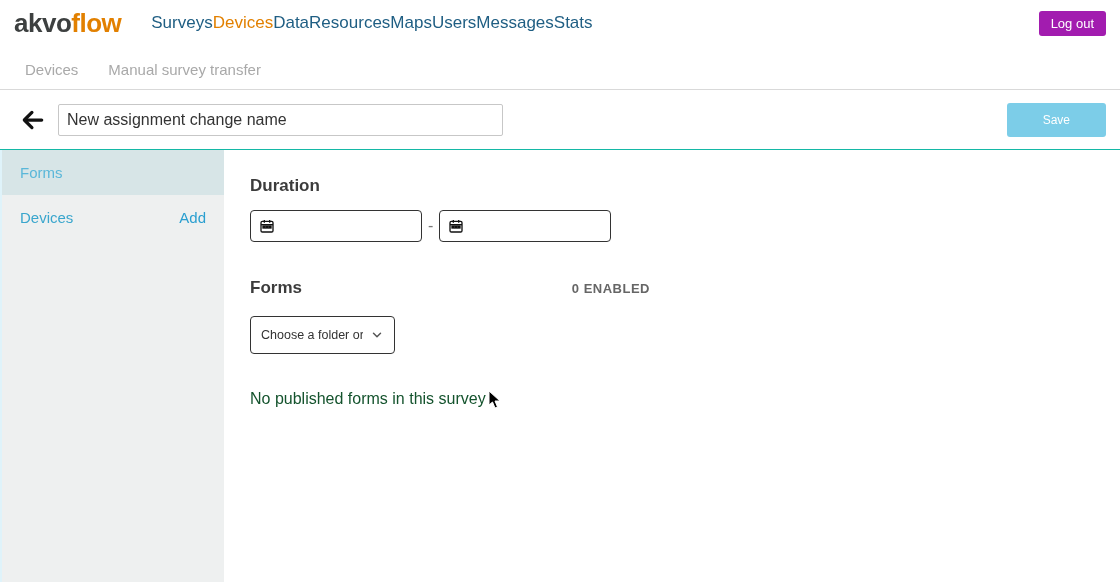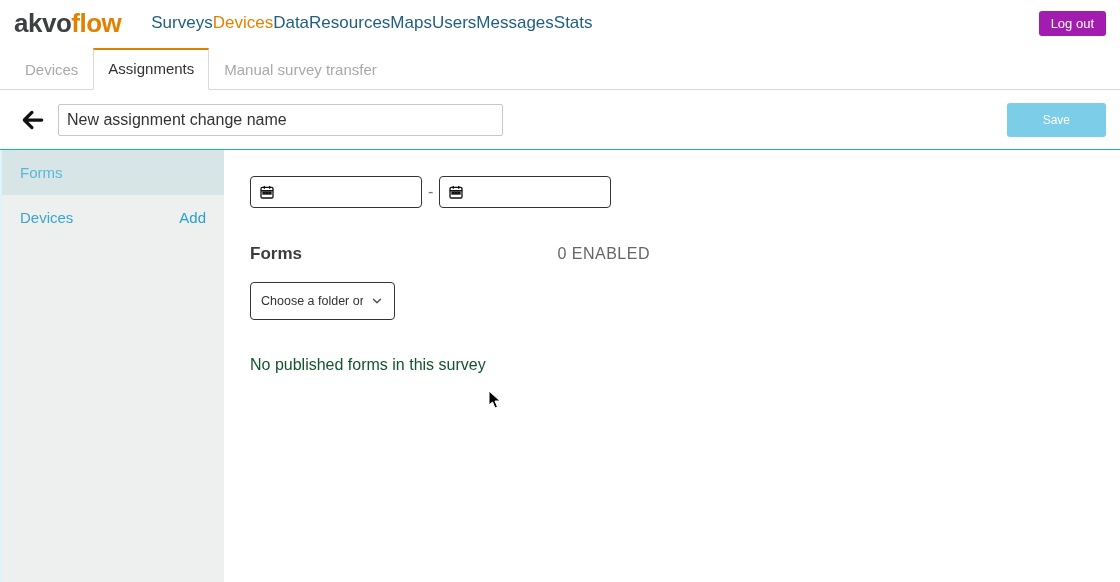--- a/index.html
+++ b/index.html
@@ -39,21 +39,21 @@
   .content { flex: 1; padding: 26px 26px; }
   .section-title { font-size: 17px; font-weight: 700; color: #3c3c3c; margin-bottom: 14px; }
 
   .duration-row { display: flex; align-items: center; gap: 6px; margin-bottom: 36px; }
   .dateinput { width: 172px; height: 32px; border: 1.5px solid #333; border-radius: 4px; display: flex; align-items: center; padding: 0 8px; cursor: pointer; background: #fff; }
   .dash { color: #777; }
 
   .cal-icon { width: 16px; height: 16px; }
 
   .forms-row { display: flex; align-items: center; justify-content: space-between; width: 400px; margin-bottom: 18px; }
-  .enabled-count { color: #666; font-size: 16px; letter-spacing: 0.5px; }
+  .enabled-count { color: #666; font-size: 13px; letter-spacing: 0.5px; font-weight: bold; }
 
   .folderselect { width: 145px; height: 38px; border: 1.5px solid #333; border-radius: 4px; display: flex; align-items: center; justify-content: space-between; padding: 0 10px; font-size: 12.5px; color: #333; cursor: pointer; background: #fff; margin-bottom: 36px; }
   .folderselect .label { white-space: nowrap; overflow: hidden; text-overflow: clip; width: 102px; }
   .chevron { width: 14px; height: 14px; }
 
   .empty-msg { font-size: 16px; color: #14532d; }
 
   .cursor { position: absolute; left: 488px; top: 390px; pointer-events: none; }
 </style>
 </head>
@@ -71,21 +71,20 @@
     <a>Maps</a>
     <a>Users</a>
     <a>Messages</a>
     <a>Stats</a>
   </nav>
   <button class="logout">Log out</button>
 </div>
 
 <div class="subtabs">
   <div class="subtab">Devices</div>
-  <div class="subtab active">Assignments</div>
   <div class="subtab">Manual survey transfer</div>
 </div>
 
 <div class="headerrow">
   <svg class="backarrow" viewBox="0 0 24 24" fill="none" stroke="#111" stroke-width="3" stroke-linecap="round" stroke-linejoin="round">
     <line x1="20" y1="12" x2="5" y2="12"></line>
     <polyline points="11 5 4 12 11 19"></polyline>
   </svg>
   <input class="name-input" type="text" value="New assignment change name" style="">
   <div class="spacer"></div>
@@ -99,20 +98,21 @@
       <span>Forms</span>
     </div>
     <div class="side-item devices">
       <span>Devices</span>
       <span class="add">Add</span>
     </div>
   </div>
 
   <div class="content">
 
+    <div class="section-title">Duration</div>
     <div class="duration-row">
       <div class="dateinput">
         <svg class="cal-icon" viewBox="0 0 24 24" fill="none" stroke="#111" stroke-width="2">
           <rect x="3" y="5" width="18" height="16" rx="2"></rect>
           <line x1="3" y1="10" x2="21" y2="10"></line>
           <line x1="8" y1="3" x2="8" y2="7"></line>
           <line x1="16" y1="3" x2="16" y2="7"></line>
           <rect x="6" y="12" width="3" height="3" fill="#111"></rect>
           <rect x="10.5" y="12" width="3" height="3" fill="#111"></rect>
           <rect x="15" y="12" width="3" height="3" fill="#111"></rect>

